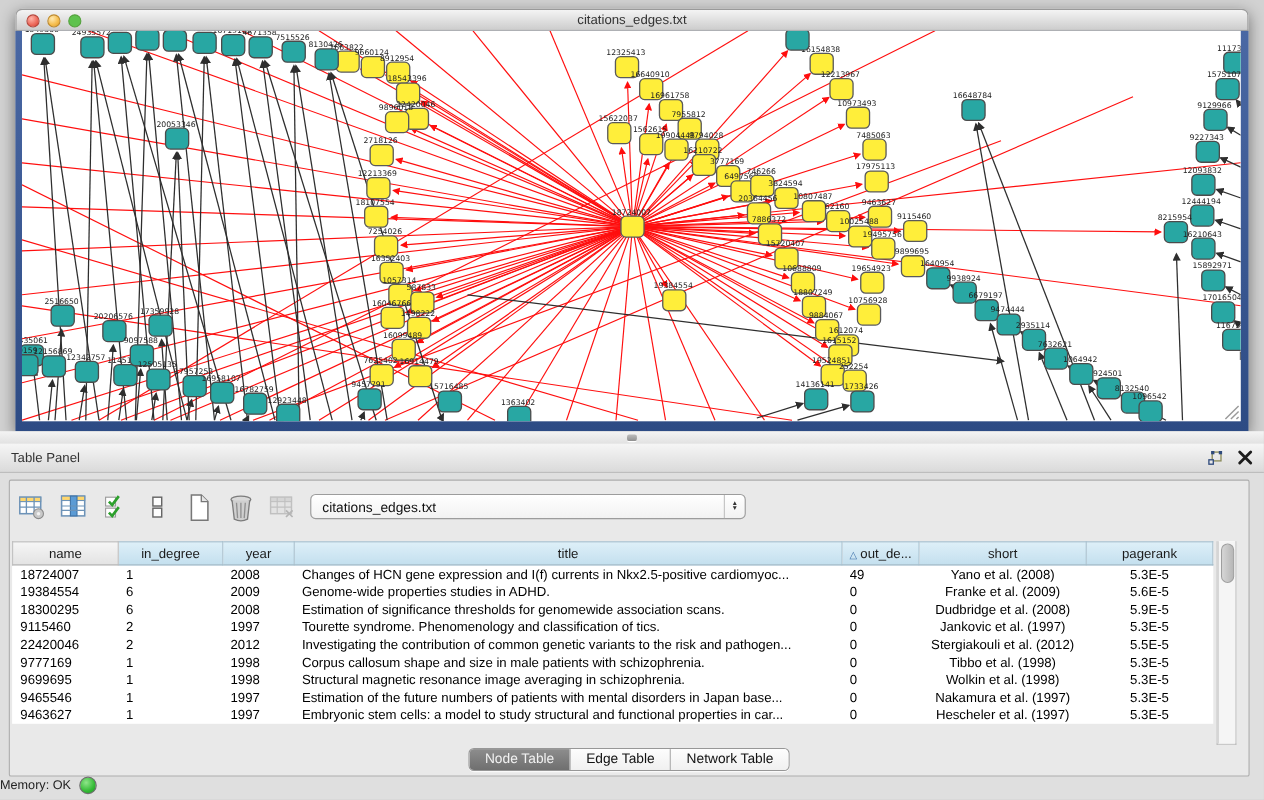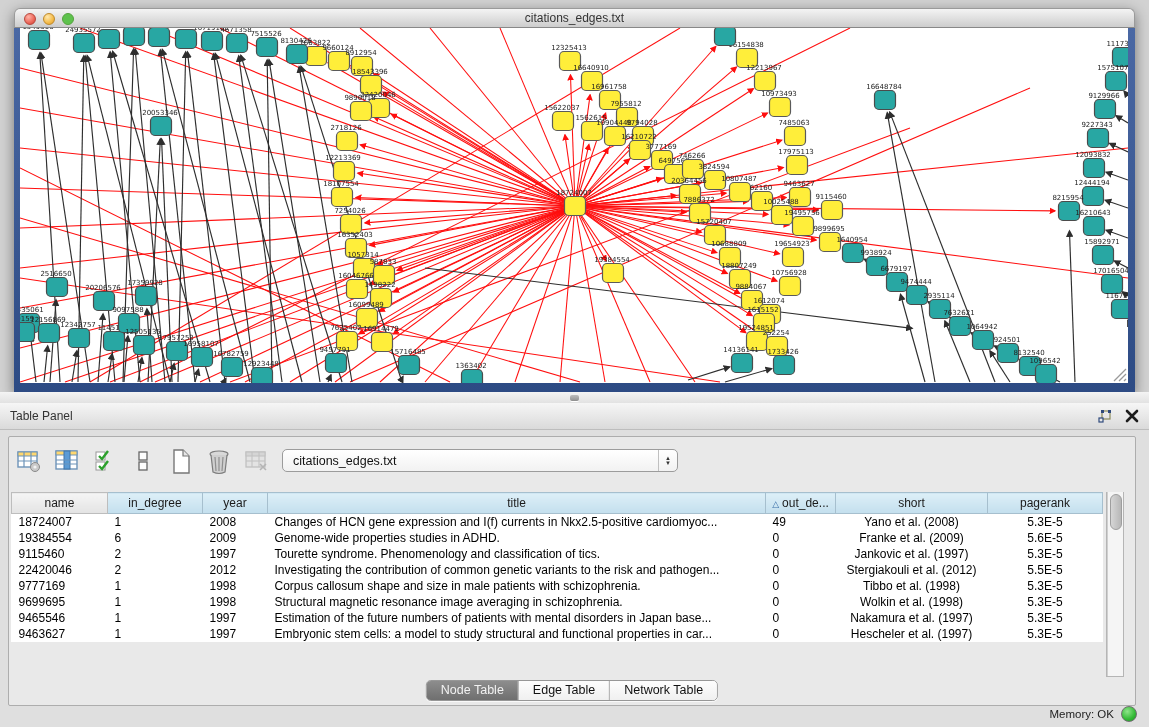--- a/index.html
+++ b/index.html
@@ -55,21 +55,21 @@
   .vscroll{width:15px;background:#f5f5f5;border-left:1px solid #cfcfcf;position:relative;}
   .vthumb{position:absolute;left:2px;top:2px;width:10px;height:34px;background:linear-gradient(90deg,#d6d6d6,#b7b7b7);border:1px solid #9e9e9e;border-radius:6px;}
 
   
   .tabs{position:absolute;left:50%;transform:translateX(-50%);top:243px;display:inline-flex;border:1px solid #979797;border-radius:5px;overflow:hidden;background:#fbfbfb;box-shadow:0 1px 0 rgba(255,255,255,.7);}
   .seg{font-size:12.5px;padding:2px 14px 3px;color:#111;border-left:1px solid #ababab;background:linear-gradient(#fdfdfd,#f0f0f0);cursor:default;}
   .seg:first-child{border-left:none;}
   .seg.sel{background:linear-gradient(#8d8d8d,#6f6f6f);color:#f2f2f2;}
 
   
-  .statusbar{position:absolute;left:0;top:700px;width:1149px;height:27px;display:flex;align-items:center;justify-content:flex-end;padding-right:12px;box-sizing:border-box;gap:7px;}
+  .statusbar{position:absolute;left:0;top:700px;width:1149px;height:27px;display:flex;align-items:center;justify-content:flex-start;padding-right:12px;box-sizing:border-box;gap:7px;}
   .mem-label{font-size:11.5px;color:#222;}
   .mem-dot{width:14px;height:14px;border-radius:50%;background:radial-gradient(circle at 38% 32%,#8fe58a,#33ba35 60%,#1f9427);border:1px solid #6f6f6f;}
 </style>
 </head>
 <body>
 
 <div class="screen">
 
   <div class="mac-window">
     <div class="titlebar">
@@ -606,20 +606,29 @@
               <tr>
                 <td>19384554</td>
                 <td>6</td>
                 <td>2009</td>
                 <td>Genome-wide properties studies in ADHD.</td>
                 <td>0</td>
                 <td class="center">Franke et al. (2009)</td>
                 <td class="center">5.6E-5</td>
               </tr>
               <tr>
+                <td>18300295</td>
+                <td>6</td>
+                <td>2008</td>
+                <td>Estimation of significance thresholds for genomewide association scans.</td>
+                <td>0</td>
+                <td class="center">Dudbridge et al. (2008)</td>
+                <td class="center">5.9E-5</td>
+              </tr>
+              <tr>
                 <td>9115460</td>
                 <td>2</td>
                 <td>1997</td>
                 <td>Tourette syndrome. Phenomenology and classification of tics.</td>
                 <td>0</td>
                 <td class="center">Jankovic et al. (1997)</td>
                 <td class="center">5.3E-5</td>
               </tr>
               <tr>
                 <td>22420046</td>

